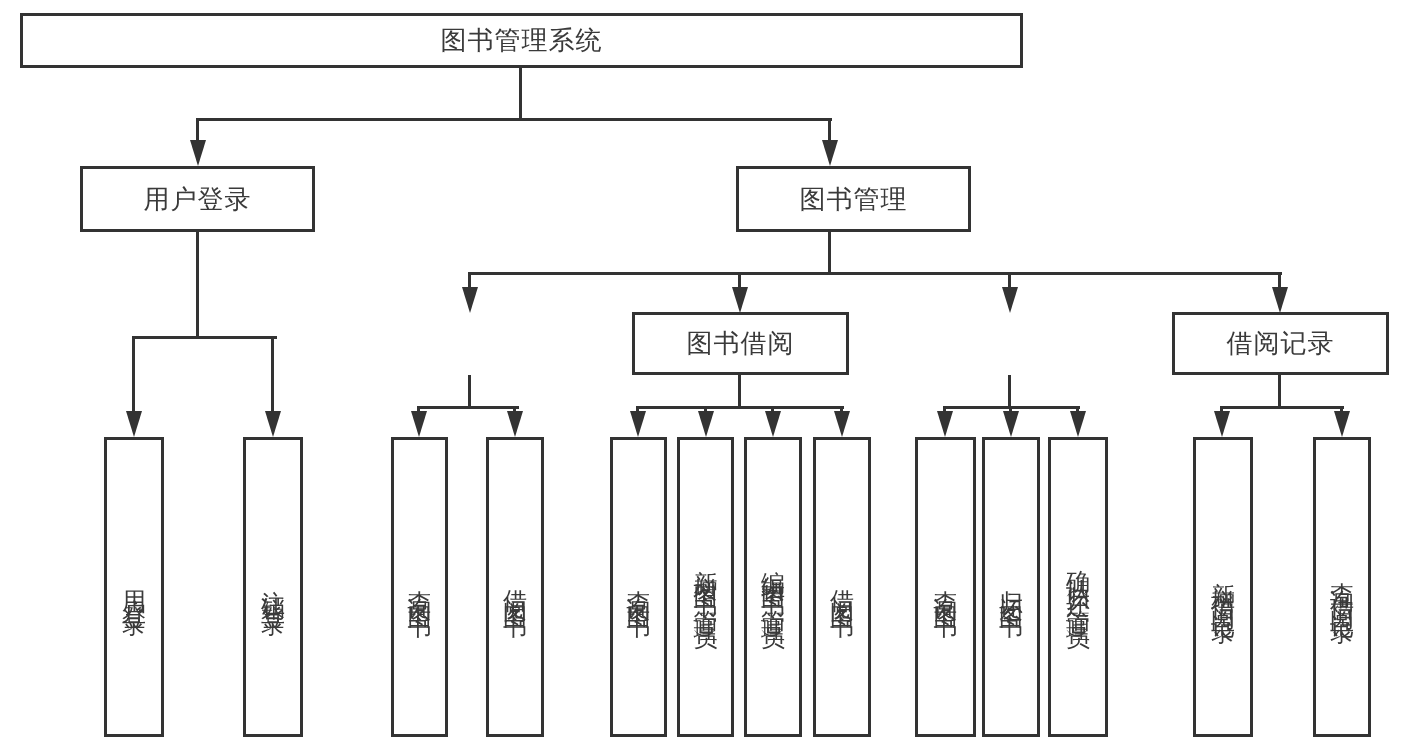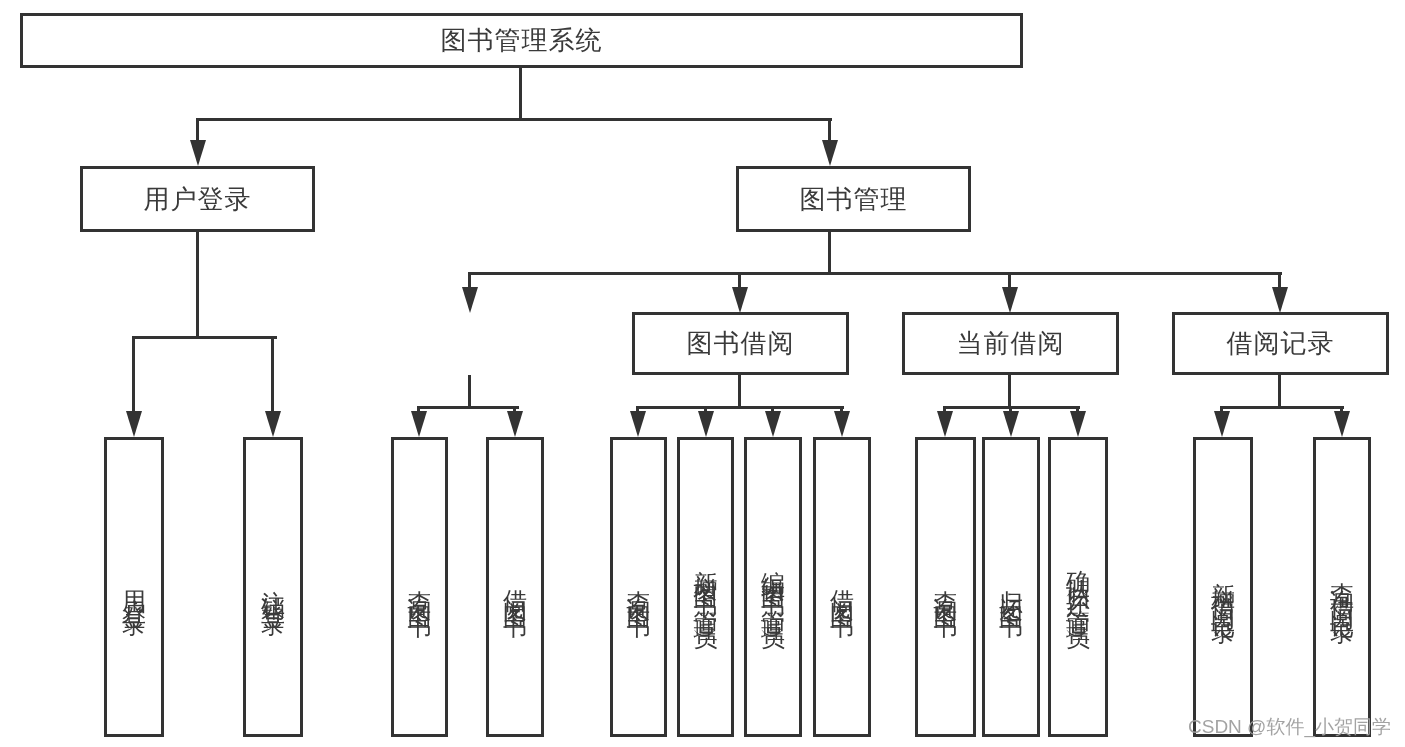--- a/index.html
+++ b/index.html
@@ -114,23 +114,20 @@
   <div class="box" style="left:80px;top:166px;width:235px;height:66px;">
     <span class="hlabel">用户登录</span>
   </div>
   <div class="box" style="left:736px;top:166px;width:235px;height:66px;">
     <span class="hlabel">图书管理</span>
   </div>
 
   <div class="box" style="left:632px;top:312px;width:217px;height:63px;font-family:Liberation Mono, monospace;">
     <span class="hlabel">图书借阅</span>
   </div>
-  <div class="box" style="left:902px;top:312px;width:217px;height:63px;">
-    <span class="hlabel">当前借阅</span>
-  </div>
   <div class="box" style="left:1172px;top:312px;width:217px;height:63px;">
     <span class="hlabel">借阅记录</span>
   </div>
 
   <div class="box" style="left:104px;top:437px;width:60px;height:300px;">
     <span class="vlabel">用户登录</span>
   </div>
   <div class="box" style="left:243px;top:437px;width:60px;height:300px;">
     <span class="vlabel">注销登录</span>
   </div>
@@ -165,15 +162,14 @@
     <span class="vlabel">确认归还（管理员）</span>
   </div>
 
   <div class="box" style="left:1193px;top:437px;width:60px;height:300px;">
     <span class="vlabel">新增借阅记录</span>
   </div>
   <div class="box" style="left:1313px;top:437px;width:58px;height:300px;">
     <span class="vlabel">查询借阅记录</span>
   </div>
 
-  <div class="watermark">CSDN @软件_小贺同学</div>
 
 </div>
 
 </body></html>

